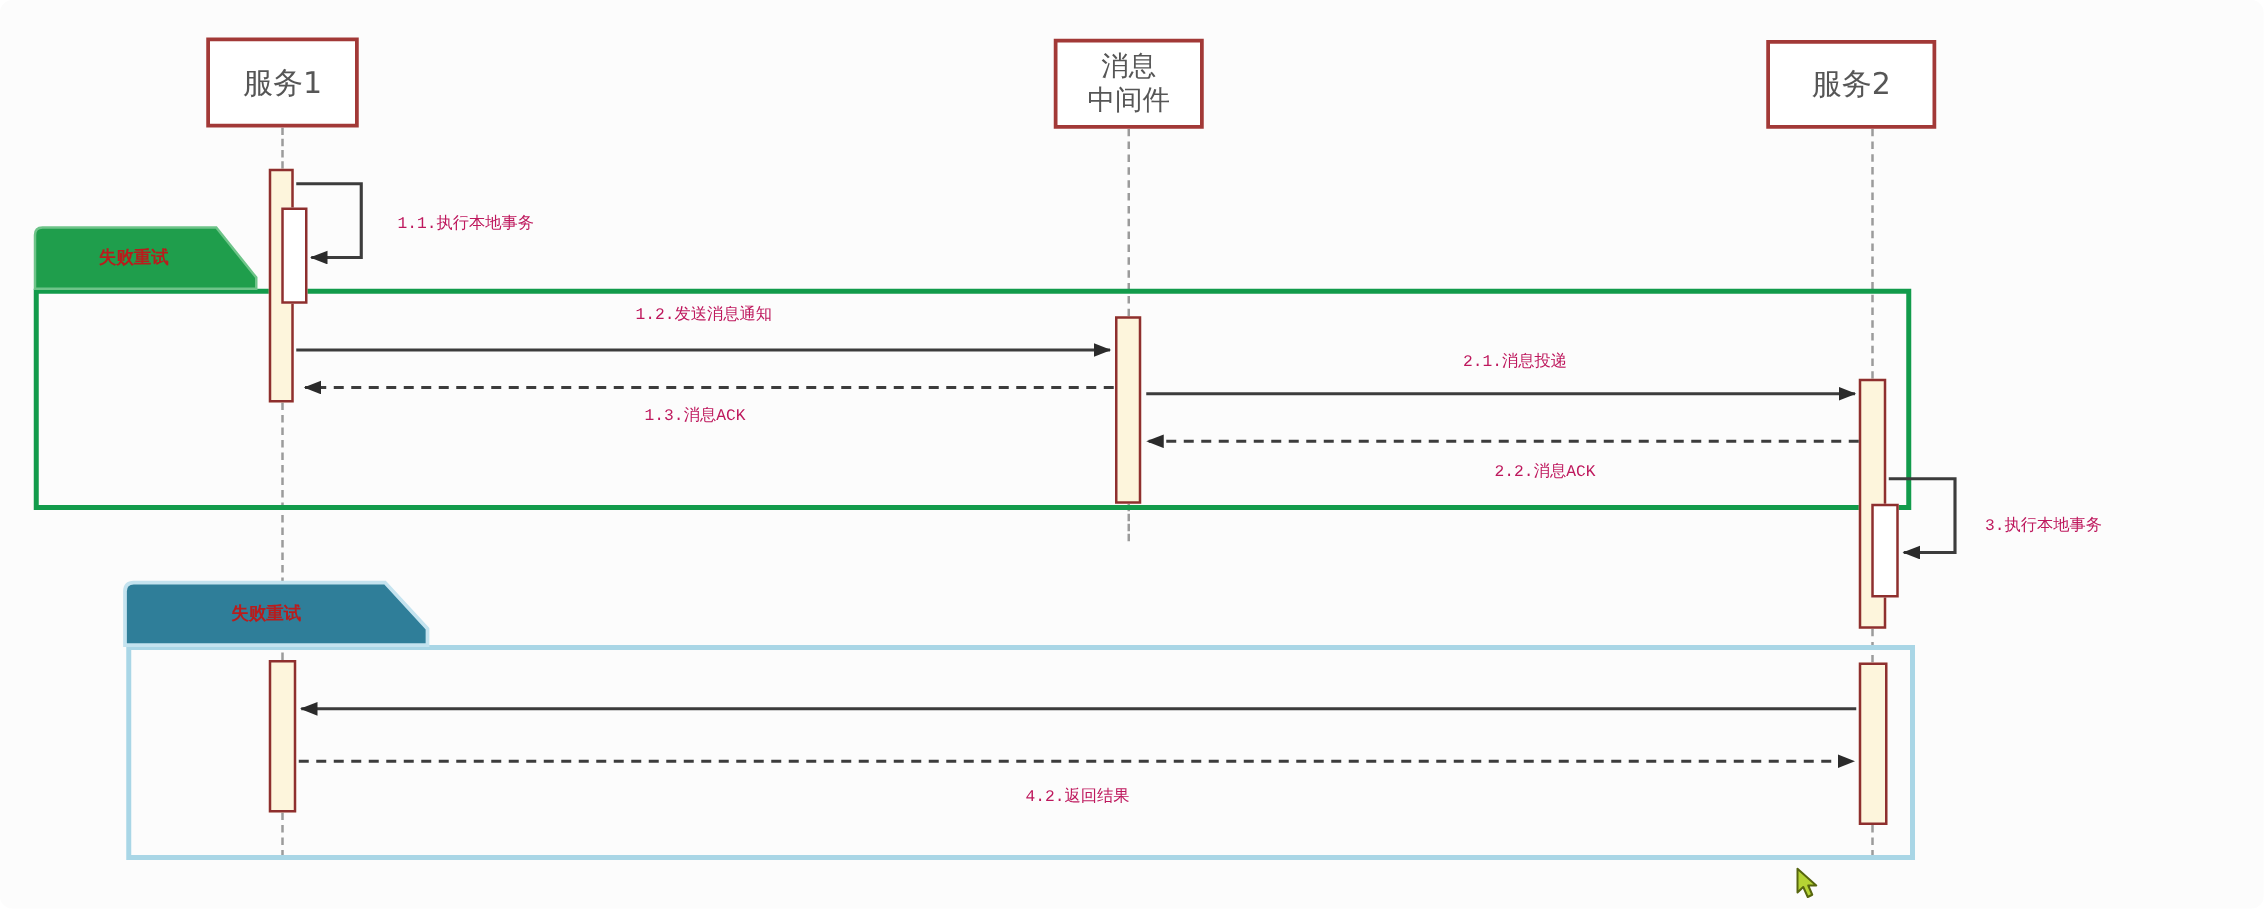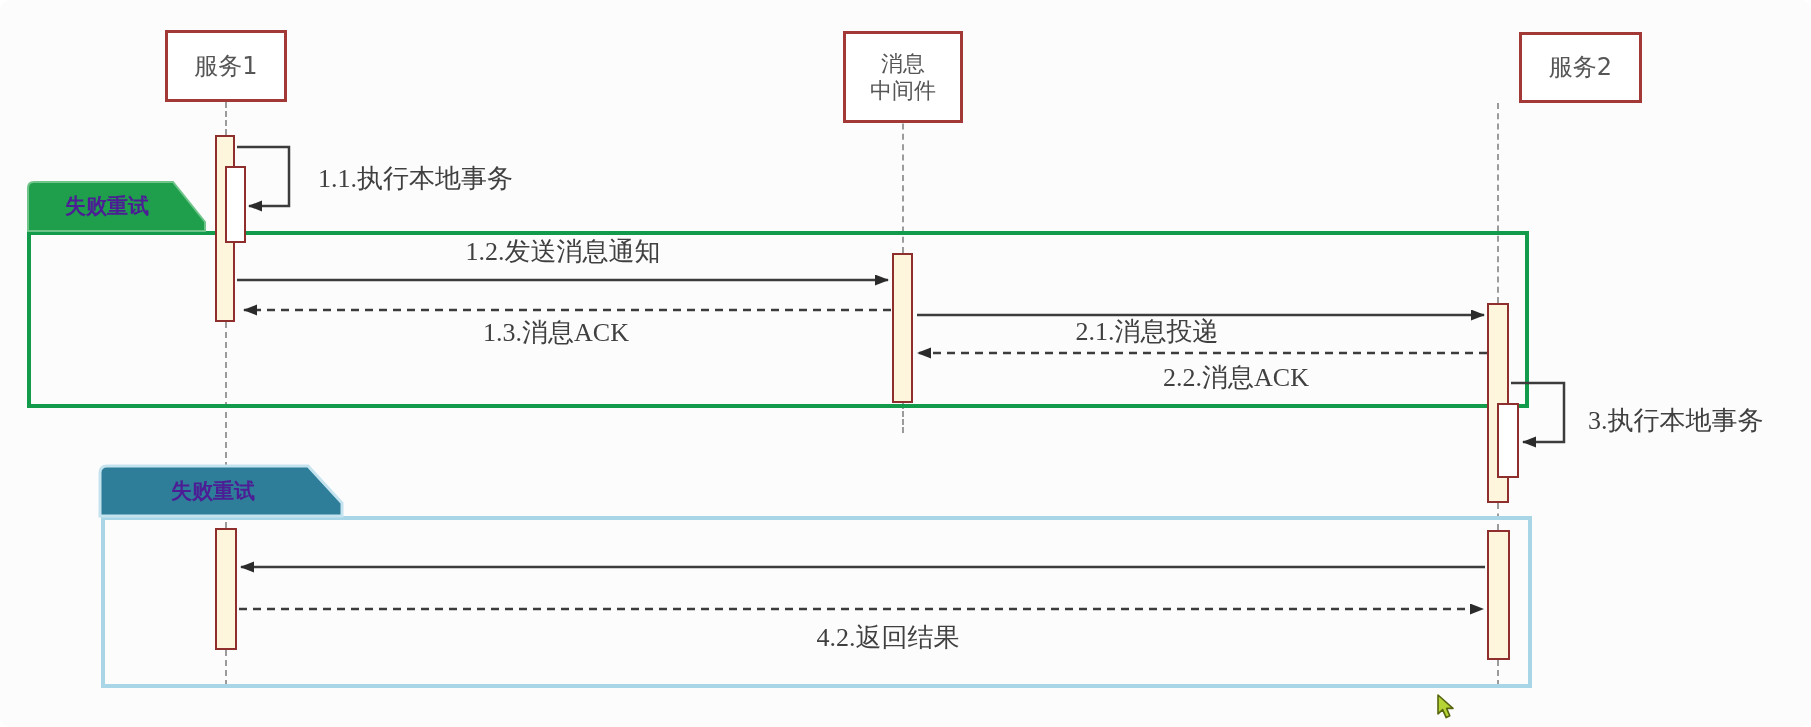--- a/index.html
+++ b/index.html
@@ -25,29 +25,29 @@
     position:absolute;box-sizing:border-box;
     background:#fdf5dc;border:2px solid #8e2f2e;z-index:4;
   }
   .bar.nested{background:#ffffff;}
   
   .lyr{position:absolute;left:0;top:0;z-index:3;pointer-events:none;}
   .lyr.arrows{z-index:6;}
   .lyr.cursor{z-index:9;}
   
   .mlabel{
-    position:absolute;z-index:7;color:#404040;
-    font-family:Liberation Serif, serif;
-    font-size:26px;line-height:22px;white-space:nowrap;
+    position:absolute;z-index:7;color:#be185d;
+    font-family:Liberation Mono, monospace;
+    font-size:13px;line-height:22px;white-space:nowrap;
   }
   .mlabel.centered{transform:translateX(-50%);}
   
   .tablabel{
-    position:absolute;z-index:8;color:#4c1d95;font-weight:600;
-    font-size:21px;line-height:24px;white-space:nowrap;
+    position:absolute;z-index:8;color:#b91c1c;font-weight:600;
+    font-size:14px;line-height:24px;white-space:nowrap;
     transform:translateX(-50%);
   }
 </style>
 </head>
 <body>
 
 <div class="stage">
 
   <div class="lifeline" style="left:225px;top:102px;height:33px;"></div>
   <div class="lifeline" style="left:225px;top:322px;height:206px;"></div>
@@ -61,25 +61,25 @@
   <svg class="lyr" width="1811" height="727" viewBox="0 0 1811 727">
     <rect x="29" y="233" width="1498" height="173" fill="none" stroke="#129b4b" stroke-width="4"></rect>
     <path d="M34,182 L173,182 L205,222 L205,231 L28,231 L28,188 Q28,182 34,182 Z" fill="#1f9e4c" stroke="#6ec489" stroke-width="2"></path>
     <rect x="103" y="518" width="1427" height="168" fill="none" stroke="#a9d6e6" stroke-width="4"></rect>
     <path d="M107,466 L308,466 L342,503 L342,516 L100,516 L100,473 Q100,466 107,466 Z" fill="#2f7e99" stroke="#c4e3ef" stroke-width="3"></path>
   </svg>
 
   <div class="pbox" style="left:165px;top:30px;width:122px;height:72px;">
     <span>服务1</span>
   </div>
-  <div class="pbox small" style="left:843px;top:31px;width:120px;height:92px;">
+  <div class="pbox small" style="left:843px;top:31px;width:120px;height:72px;">
     <span>消息
 中间件</span>
   </div>
-  <div class="pbox" style="left:1519px;top:32px;width:123px;height:71px;">
+  <div class="pbox" style="left:1413px;top:32px;width:136px;height:71px;">
     <span>服务2</span>
   </div>
 
   <div class="bar" style="left:215px;top:135px;width:20px;height:187px;"></div>
   <div class="bar nested" style="left:225px;top:166px;width:21px;height:77px;"></div>
   <div class="bar" style="left:215px;top:528px;width:22px;height:122px;"></div>
   <div class="bar" style="left:892px;top:253px;width:21px;height:150px;"></div>
   <div class="bar" style="left:1487px;top:303px;width:22px;height:200px;"></div>
   <div class="bar nested" style="left:1497px;top:403px;width:22px;height:75px;"></div>
   <div class="bar" style="left:1487px;top:530px;width:23px;height:130px;"></div>
@@ -99,22 +99,22 @@
     <path d="M1485,567 L241,567" fill="none" stroke="#3c3c3c" stroke-width="2.5" marker-end="url(#ah)"></path>
     <path d="M239,609 L1483,609" fill="none" stroke="#3c3c3c" stroke-width="2.5" stroke-dasharray="8 6" marker-end="url(#ah)"></path>
   </svg>
 
   <div class="tablabel" style="left:107px;top:194px;">失败重试</div>
   <div class="tablabel" style="left:213px;top:479px;">失败重试</div>
 
   <div class="mlabel" style="left:318px;top:168px;">1.1.执行本地事务</div>
   <div class="mlabel centered" style="left:563px;top:241px;">1.2.发送消息通知</div>
   <div class="mlabel centered" style="left:556px;top:322px;">1.3.消息ACK</div>
-  <div class="mlabel centered" style="left:1147px;top:279px;margin-top:42px;">2.1.消息投递</div>
+  <div class="mlabel centered" style="left:1212px;top:279px;">2.1.消息投递</div>
   <div class="mlabel centered" style="left:1200px;top:367px;margin-left:36px;">2.2.消息ACK</div>
   <div class="mlabel" style="left:1588px;top:410px;">3.执行本地事务</div>
-  <div class="mlabel centered" style="left:888px;top:627px;">4.2.返回结果</div>
+  <div class="mlabel centered" style="left:862px;top:627px;">4.2.返回结果</div>
 
   <svg class="lyr cursor" width="1811" height="727" viewBox="0 0 1811 727">
     <path transform="translate(1438,695)" d="M0,0 L0,19 L4.6,14.6 L8.2,22.6 L11.8,20.8 L8.6,13.4 L15,13.4 Z" fill="#b5d334" stroke="#57660f" stroke-width="1.6" stroke-linejoin="round"></path>
   </svg>
 
 </div>
 
 </body></html>

